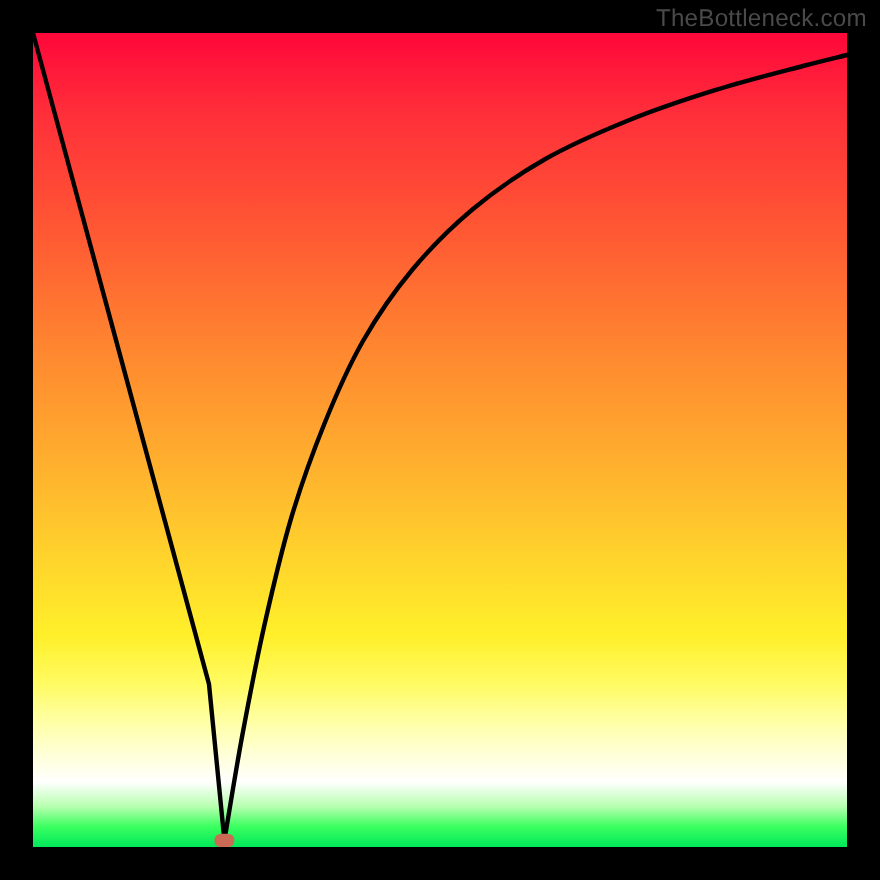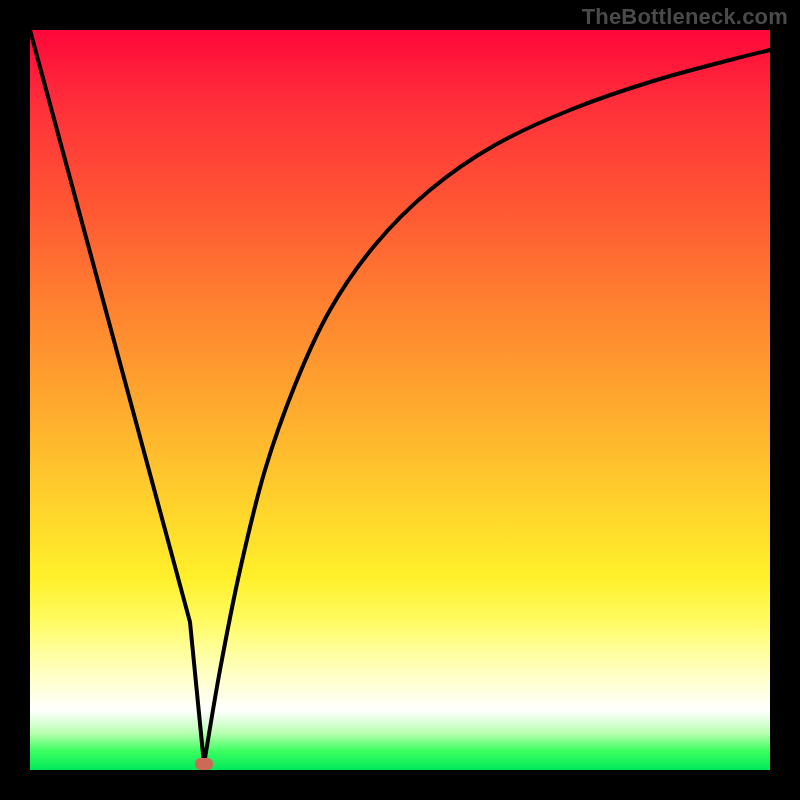--- a/index.html
+++ b/index.html
@@ -35,21 +35,21 @@
       #3bff60 97.5%,
       #00e85a 100%
     );
   }
   .watermark {
     position: absolute;
     top: 4px;
     right: 12px;
     color: #4a4a4a;
     font-size: 22px;
-    font-weight: 700;
+    font-weight: 400;
     letter-spacing: 0.2px;
     user-select: none;
     text-align: right;
   }
   svg.curve {
     position: absolute;
     left: 0;
     top: 0;
     width: 740px;
     height: 740px;

